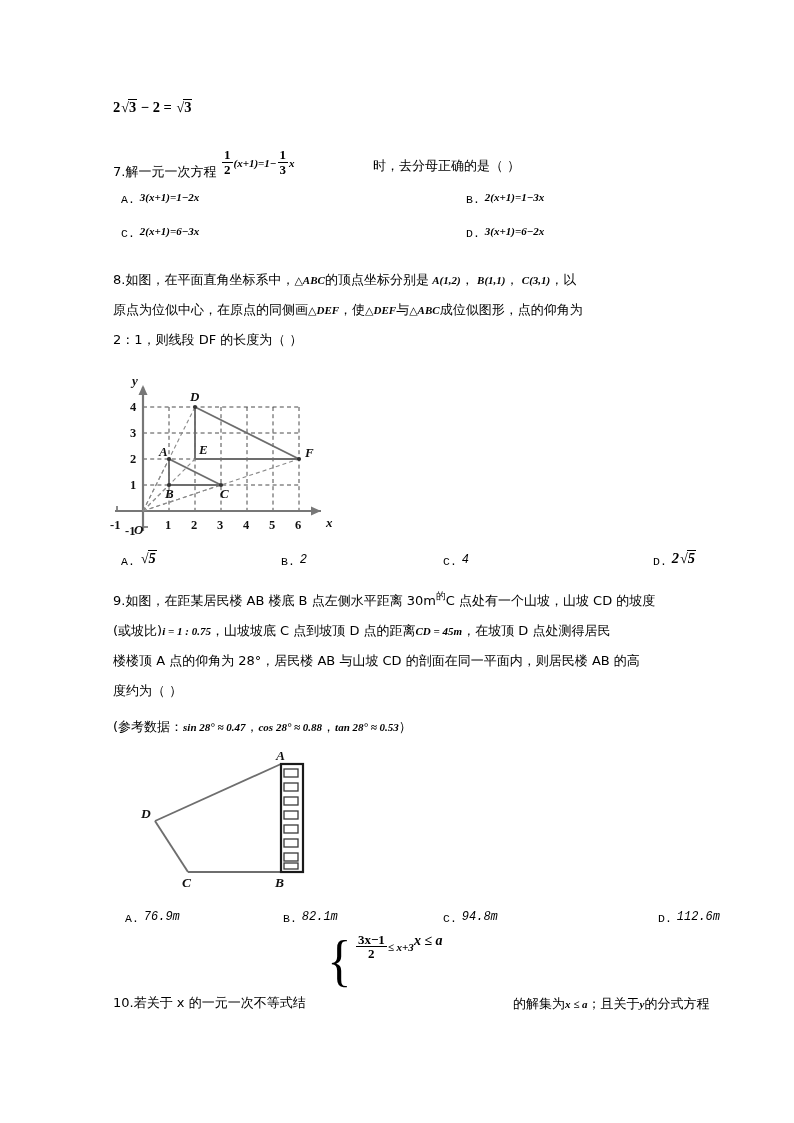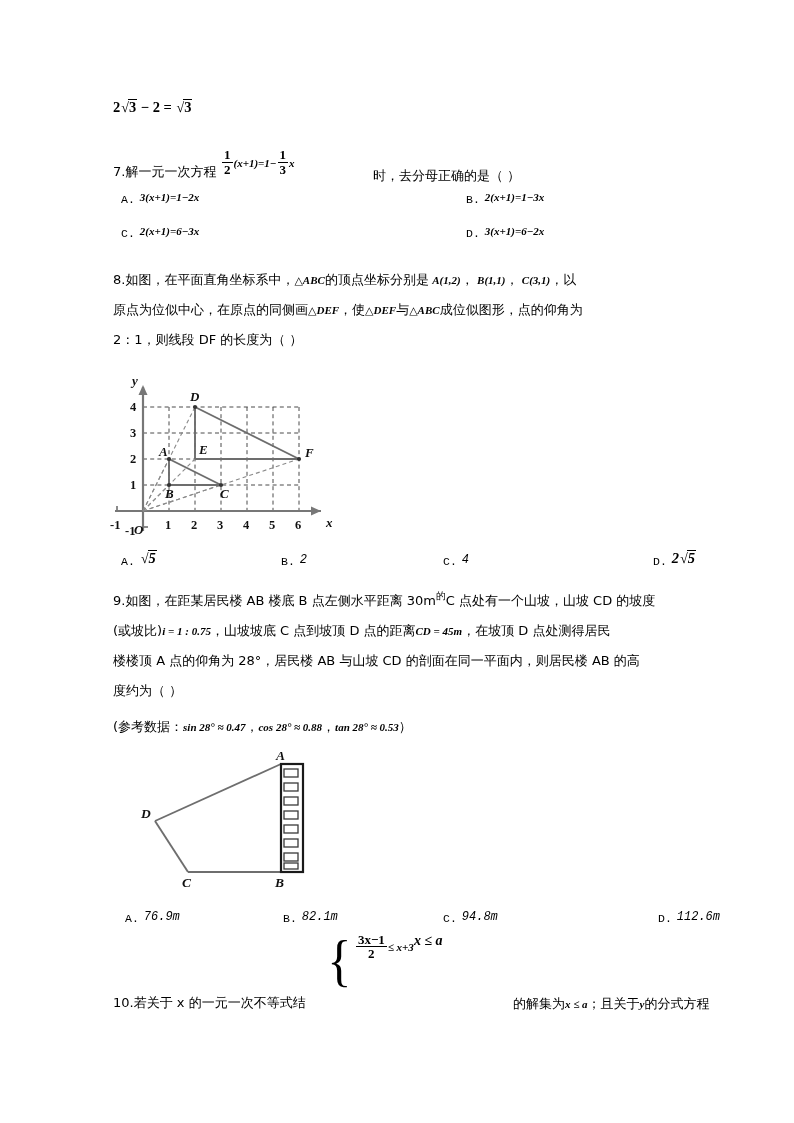--- a/index.html
+++ b/index.html
@@ -82,21 +82,21 @@
   .frac .num { display:block; padding: 0 2px; border-bottom: 1.4px solid #000; }
   .frac .den { display:block; padding: 0 2px; }
 
   
   .topexpr { font-size: 14.5px; font-weight: bold; margin-bottom: 26px; }
 
   
   .q7 { position: relative; height: 38px; }
   .q7 .stem { position:absolute; left:0; top:14px; }
   .q7 .eq { position:absolute; left: 108px; top: 0px; }
-  .q7 .tail { position:absolute; left: 260px; top: 18px; text-align: center; }
+  .q7 .tail { position:absolute; left: 260px; top: 8px; text-align: center; }
 
   .opts {
     position: relative;
     height: 34px;
   }
   .opt { position: absolute; white-space: nowrap; }
   .opt .lbl {
     font-family: "Liberation Mono","DejaVu Sans Mono", monospace;
     font-size: 11.5px;
     vertical-align: -2px;

